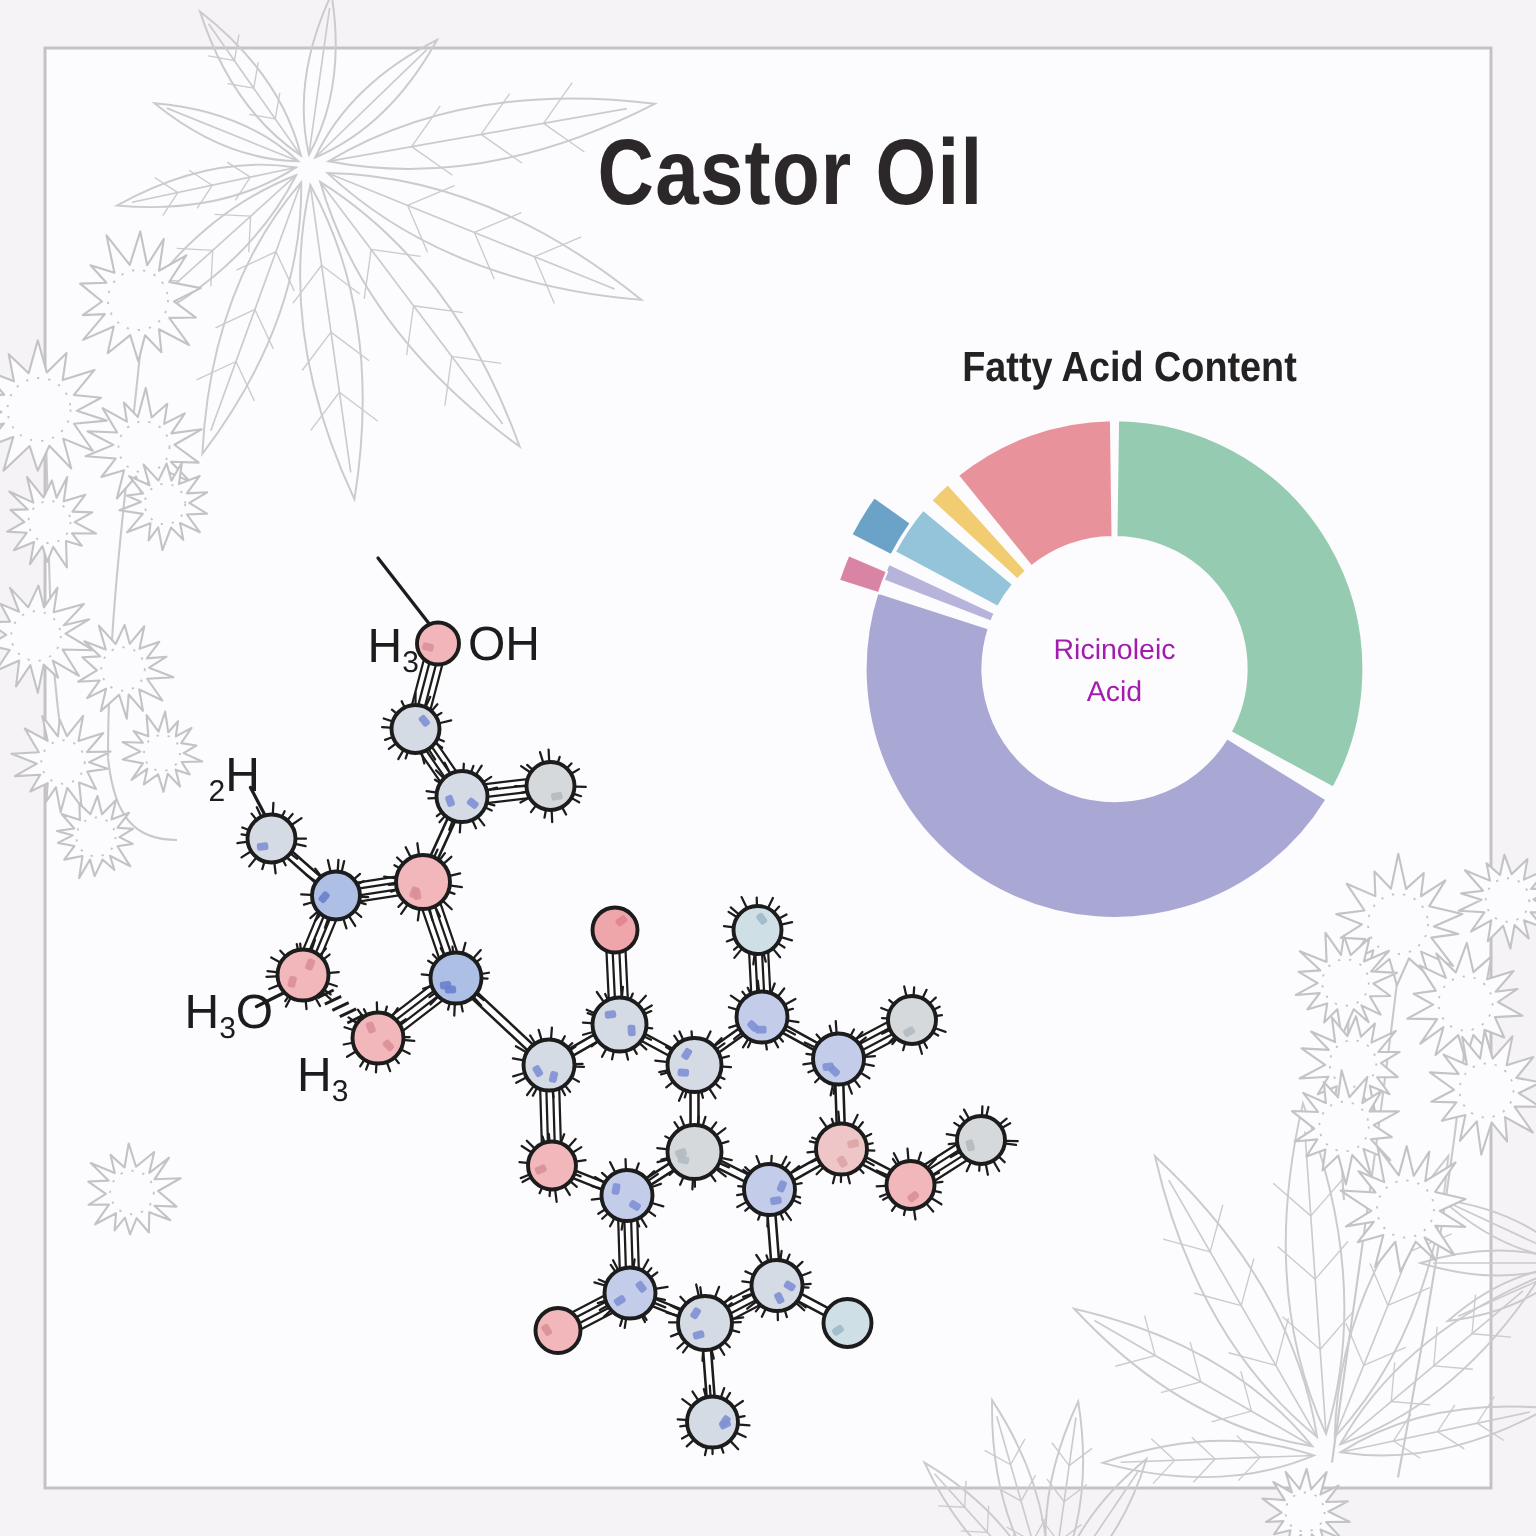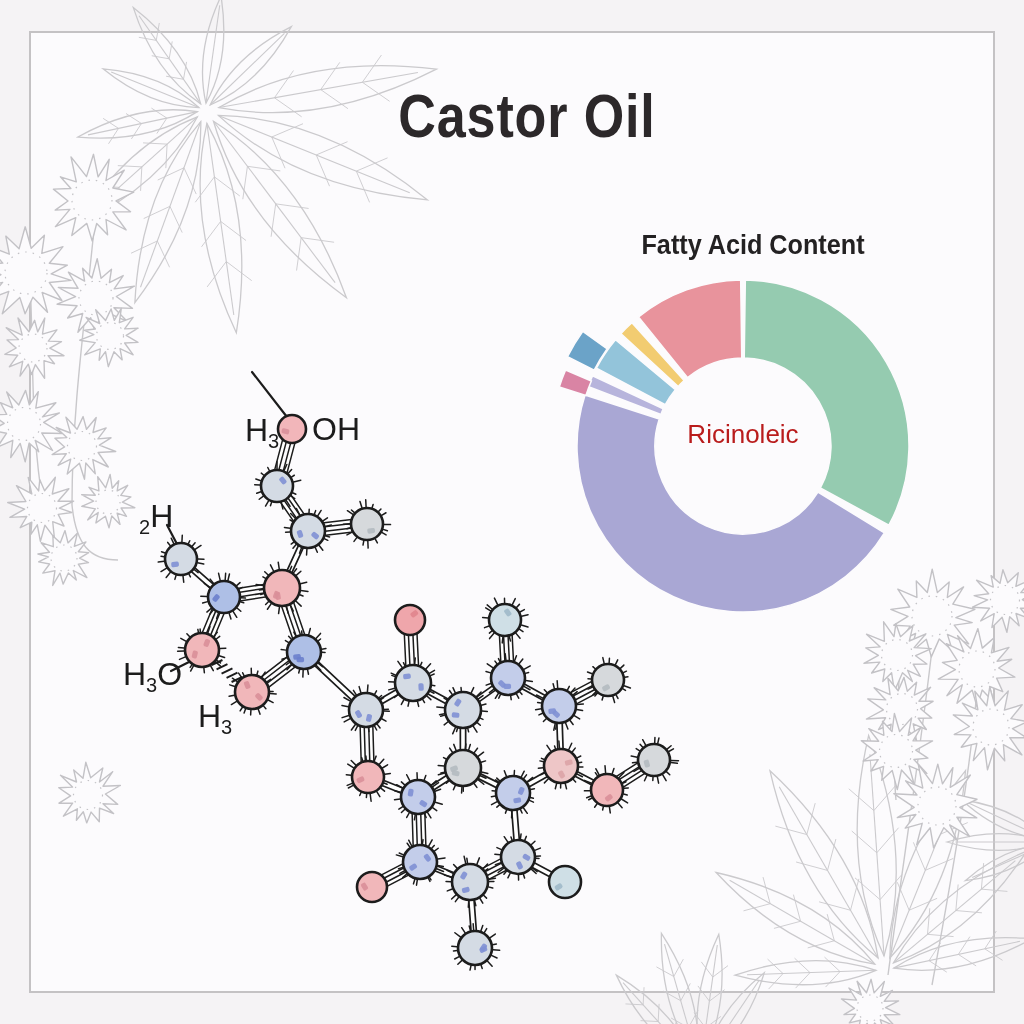--- a/index.html
+++ b/index.html
@@ -7,21 +7,21 @@
          font-family:"Liberation Sans",sans-serif;}
   .frame{position:absolute;left:29px;top:31px;width:966px;height:962px;box-sizing:border-box;
          border:2px solid #c4c2c4;background:#fcfbfd;}
   svg.layer{position:absolute;left:0;top:0;width:1024px;height:1024px;}
   .main-title{position:absolute;top:80px;left:277px;width:500px;text-align:center;
               font-size:62px;font-weight:bold;color:#2c282a;letter-spacing:1px;
               transform:scaleX(0.84);transform-origin:center;}
   .chart-title{position:absolute;top:229px;left:553px;width:400px;text-align:center;
                font-size:28px;font-weight:bold;color:#232122;transform:scaleX(0.9);transform-origin:center;}
   .donut-center{position:absolute;top:420px;left:633px;width:220px;text-align:center;
-                font-size:26px;line-height:28px;color:#b91c1c;}
+                font-size:19px;line-height:28px;color:#a21caf;}
 </style>
 </head>
 <body>
 
 <div class="stage">
   <div class="frame"></div>
 
   <svg class="layer" id="decor-svg" viewBox="0 0 1024 1024">
       <path d="M 96,208 C 88,300 72,400 72,505" fill="none" stroke="#c9c8cb" stroke-width="1.4"></path>
       <path d="M 30,280 C 34,360 30,430 44,510" fill="none" stroke="#c9c8cb" stroke-width="1.4"></path>
@@ -237,20 +237,21 @@
       <path d="M620.8078835381242,333.6385890326782 A166,166 0 0 1 631.9243193444296,322.63795897075255 L684.1165066404205,380.6032553579893 A88,88 0 0 0 678.2234563334634,386.4349146679258 Z" fill="#f2cc71" stroke="#fcfbfd" stroke-width="1.5"></path>
       <path d="M638.532815085727,316.9937703981429 A166,166 0 0 1 740.6822780637017,280.01618101445547 L741.7713281301551,358.0085778871812 A88,88 0 0 0 687.6198055876142,377.6111553917866 Z" fill="#e8939c" stroke="#fcfbfd" stroke-width="1.5"></path>
       <path d="M567.4717147348915,356.5638715513093 A197,197 0 0 1 582.8191500737355,331.32177487901413 L607.2121729051463,348.78546398373277 A167,167 0 0 0 594.2019104605425,370.1835865434957 Z" fill="#6ba3c8" stroke="#fcfbfd" stroke-width="1.5"></path>
       <path d="M559.2390272007672,387.0008061421206 A193,193 0 0 1 565.6068795237397,369.9692114489465 L591.3426690228863,380.99958491749317 A165,165 0 0 0 585.8986501975471,395.56027468108755 Z" fill="#d984a4" stroke="#fcfbfd" stroke-width="1.5"></path>
     </svg>
 
   <div class="chart-title">Fatty Acid Content</div>
 
   <div class="donut-center">
     <div>Ricinoleic</div>
+    <div>Acid</div>
   </div>
 
   <svg class="layer" id="mol-svg" viewBox="0 0 1024 1024">
       <line x1="287.8415794897706" y1="427.90567881309755" x2="272.8415794897706" y2="484.90567881309755" stroke="#1c1c1c" stroke-width="5.6" stroke-linecap="round"></line>
       <line x1="287.8415794897706" y1="427.90567881309755" x2="272.8415794897706" y2="484.90567881309755" stroke="#ffffff" stroke-width="2.6" stroke-linecap="round"></line>
       <line x1="296.1584205102294" y1="430.09432118690245" x2="281.1584205102294" y2="487.09432118690245" stroke="#1c1c1c" stroke-width="5.6" stroke-linecap="round"></line>
       <line x1="296.1584205102294" y1="430.09432118690245" x2="281.1584205102294" y2="487.09432118690245" stroke="#ffffff" stroke-width="2.6" stroke-linecap="round"></line>
       <line x1="273.458917315656" y1="488.43941251588143" x2="304.458917315656" y2="533.4394125158815" stroke="#1c1c1c" stroke-width="5.6" stroke-linecap="round"></line>
       <line x1="273.458917315656" y1="488.43941251588143" x2="304.458917315656" y2="533.4394125158815" stroke="#ffffff" stroke-width="2.6" stroke-linecap="round"></line>
       <line x1="280.541082684344" y1="483.56058748411857" x2="311.541082684344" y2="528.5605874841185" stroke="#1c1c1c" stroke-width="5.6" stroke-linecap="round"></line>

